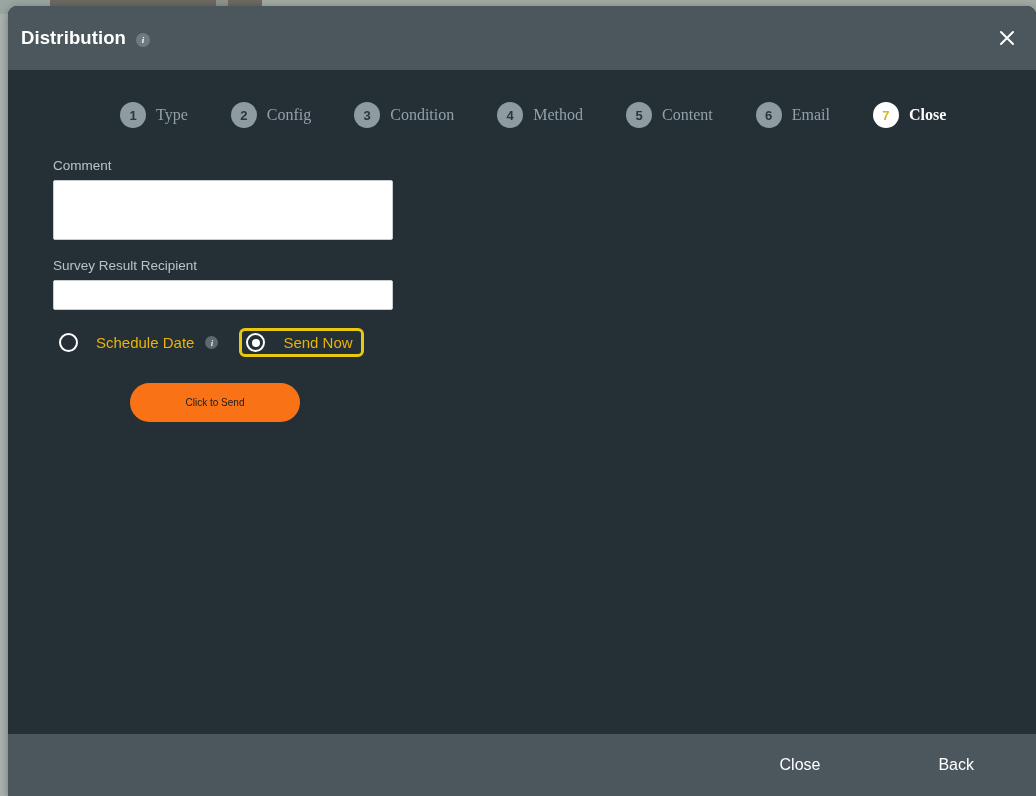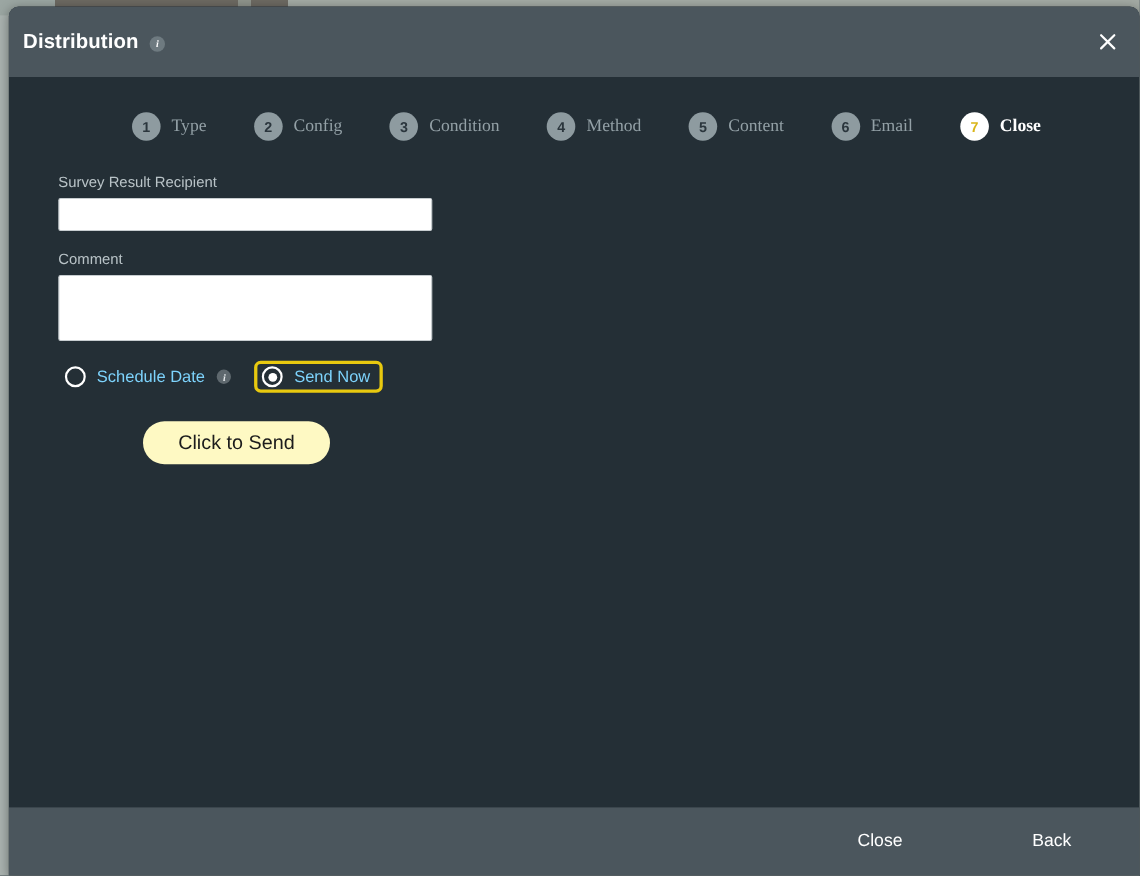--- a/index.html
+++ b/index.html
@@ -197,22 +197,23 @@
     justify-content: center;
     flex: 0 0 auto;
   }
   .radio-circle .dot {
     width: 8px;
     height: 8px;
     border-radius: 50%;
     background: #ffffff;
   }
   .radio-text {
-    color: #7dd3fc;
+    color: #eab308;
     font-size: 15px;
+    margin-left: 8px;
   }
   .inline-info {
     display: inline-flex;
     align-items: center;
     justify-content: center;
     width: 13px;
     height: 13px;
     border-radius: 50%;
     background: #5e686e;
     color: #e7ebed;
@@ -227,25 +228,25 @@
     padding: 2px 8px 2px 4px;
     margin-left: 15px;
     border-radius: 6px;
   }
 
   .send-button {
     margin-top: 26px;
     margin-left: 77px;
     width: 170px;
     height: 39px;
-    background: #fef9c3;
+    background: #f97316;
     color: #1c1c1c;
     border: none;
     border-radius: 20px;
-    font-size: 18px;
+    font-size: 10px;
     font-family: "Liberation Sans", sans-serif;
     cursor: pointer;
     display: block;
   }
 
   
   .modal-footer {
     height: 62px;
     background: #4b565d;
     display: flex;
@@ -309,27 +310,27 @@
     </div>
     <div class="step active">
       <span class="step-num">7</span>
       <span class="step-label">Close</span>
     </div>
   </div>
 
   <div class="form-area">
 
     <div class="field-block">
+      <div class="field-label">Comment</div>
+      <textarea class="textarea-input" placeholder="" style=""></textarea>
+    </div>
+
+    <div class="field-block">
       <div class="field-label">Survey Result Recipient</div>
       <input class="text-input" type="text" placeholder="" style="">
-    </div>
-
-    <div class="field-block">
-      <div class="field-label">Comment</div>
-      <textarea class="textarea-input" placeholder="" style=""></textarea>
     </div>
 
 
     <div class="radio-row">
       <div class="radio-option">
         <span class="radio-circle"></span>
         <span class="radio-text">Schedule Date</span>
         <span class="inline-info">i</span>
       </div>
       <div class="radio-option focus-box">

